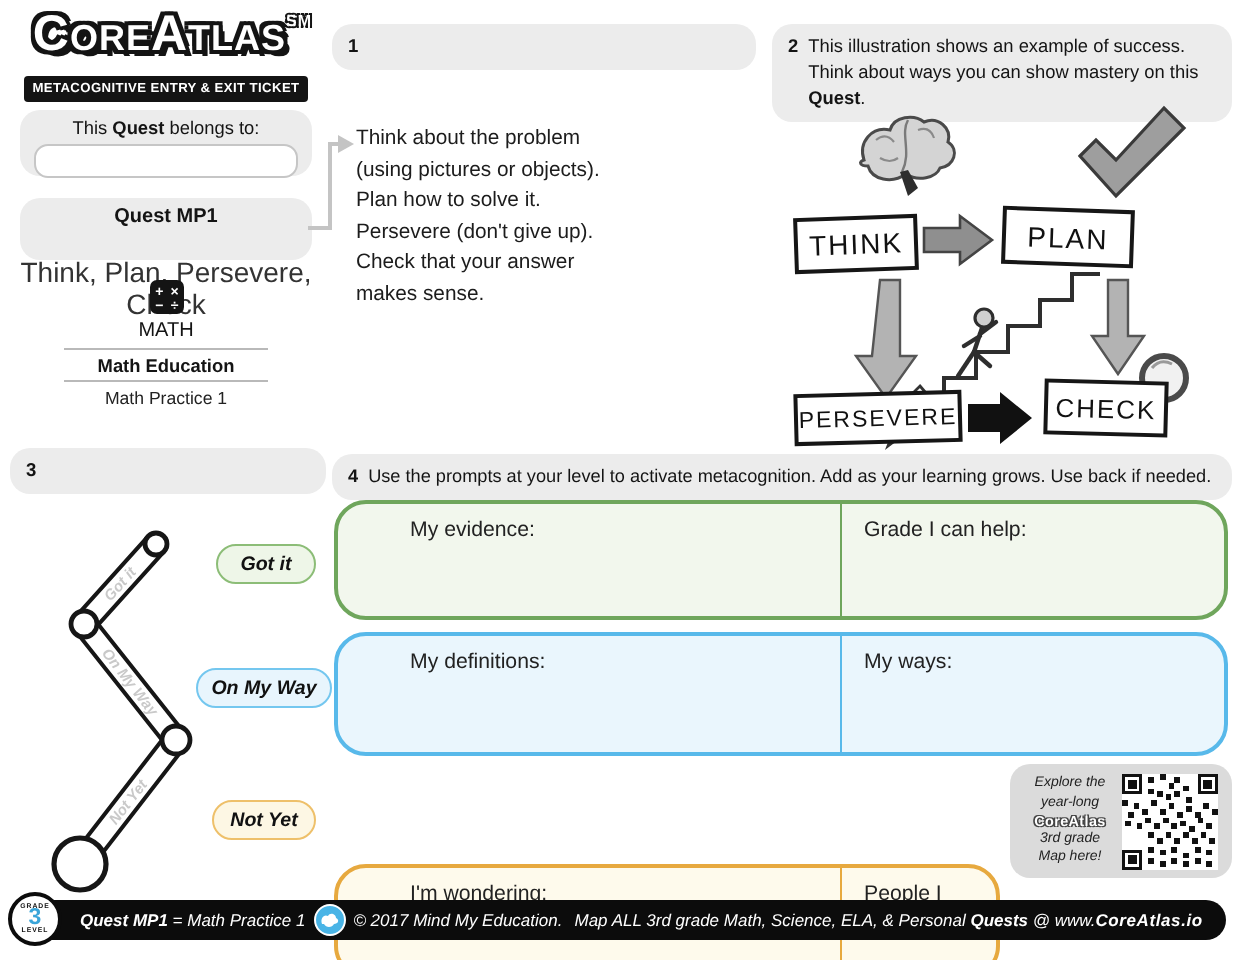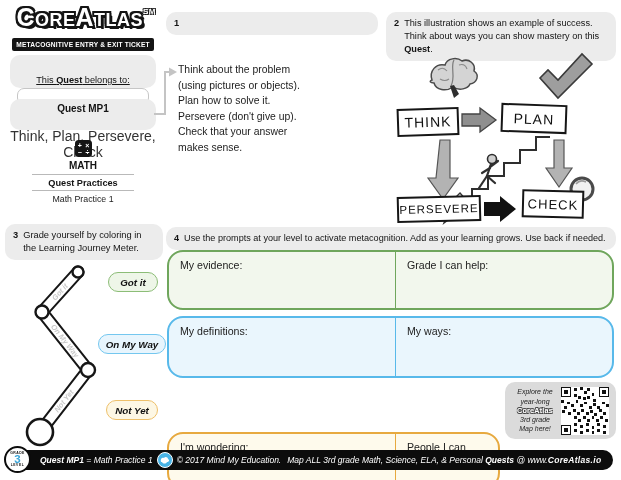--- a/index.html
+++ b/index.html
@@ -7,29 +7,29 @@
         font-family:"Liberation Sans",sans-serif;color:#141414;}
   
   .logo{position:absolute;left:10px;top:4px;width:146px;text-align:right;font-weight:bold;
         font-size:25px;letter-spacing:.5px;color:#fff;font-variant:small-caps;line-height:1.1;
         text-shadow:-2px -2px 0 #141414,2px -2px 0 #141414,-2px 2px 0 #141414,2px 2px 0 #141414,
         0 -2px 0 #141414,0 2px 0 #141414,-2px 0 0 #141414,2px 0 0 #141414,3px 3px 0 #141414;}
   .logo sup{font-size:8px;vertical-align:12px;text-shadow:-1px -1px 0 #141414,1px -1px 0 #141414,-1px 1px 0 #141414,1px 1px 0 #141414;}
   .banner{position:absolute;left:12px;top:38px;width:142px;background:#141414;color:#fff;
           font-size:6.6px;font-weight:bold;text-align:center;padding:3px 0;letter-spacing:.2px;border-radius:2px;}
   .gbox{position:absolute;background:#ececec;border-radius:10px;box-sizing:border-box;}
-  .belongs{left:10px;top:55px;width:146px;height:33px;text-align:center;padding-top:20px;font-size:9.2px;text-decoration:underline;}
+  .belongs{left:10px;top:55px;width:146px;height:33px;text-align:center;padding-top:4px;font-size:9.2px;}
   .owner-input{display:block;margin:3px auto 0;width:126px;height:13px;border:1px solid #c6c6c6;
                border-radius:7px;background:#fff;outline:none;}
   .quest-card{left:10px;top:99px;width:146px;height:31px;text-align:center;padding-top:4px;}
   .qc-title{font-size:10px;font-weight:bold;}
   .qc-sub{font-size:14px;color:#333;margin-top:14px;}
   .math-block{position:absolute;left:10px;top:140px;width:146px;text-align:center;}
   .math-block svg{display:block;margin:0 auto;}
-  .math-name{font-size:10px;font-weight:bold;margin-top:3px;}
+  .math-name{font-size:10px;font-weight:normal;margin-top:3px;}
   .practices{margin:3px auto 0;width:102px;border-top:1px solid #b9b9b9;border-bottom:1px solid #b9b9b9;
              padding:2.5px 0;font-weight:bold;font-size:9.2px;}
   .practice1{font-size:8.8px;margin-top:3px;color:#222;}
   
   .step{position:absolute;background:#ececec;border-radius:10px;padding:5px 8px;font-size:9.3px;
         line-height:1.4;color:#141414;display:flex;box-sizing:border-box;}
   .step .num{font-weight:bold;margin-right:5px;flex:none;}
   .step b{font-weight:bold;}
   .s1{left:166px;top:12px;width:212px;}
   .s2{left:386px;top:12px;width:230px;font-size:9.2px;}
@@ -44,21 +44,21 @@
   
   .meter{position:absolute;left:10px;top:258px;}
   .meter text{fill:#c9c9c9;font-size:7.5px;font-weight:bold;font-style:italic;text-anchor:middle;
               font-family:"Liberation Sans",sans-serif;}
   .pill{position:absolute;display:flex;align-items:center;justify-content:center;border-radius:12px;
         font-weight:bold;font-style:italic;font-size:9.8px;color:#111;box-sizing:border-box;}
   .pill.got{left:108px;top:272px;width:50px;height:20px;background:#eef6e8;border:1.6px solid #8cbd77;}
   .pill.way{left:98px;top:334px;width:68px;height:20px;background:#e8f5fd;border:1.6px solid #74c7ef;}
   .pill.not{left:106px;top:400px;width:52px;height:20px;background:#fdf7e4;border:1.6px solid #eec06a;}
   
-  .pbox{position:absolute;border-radius:16px;display:flex;box-sizing:border-box;}
+  .pbox{position:absolute;border-radius:16px;display:flex;box-sizing:border-box;padding-left:25px;}
   .pbox .cell{padding:7px 11px;font-size:10.6px;color:#222;box-sizing:border-box;}
   .pbox .cell.l{width:227px;flex:none;}
   .pbox .cell.r{flex:1;}
   .pbox.green{left:167px;top:250px;width:447px;height:60px;background:#f2f7ed;border:2px solid #6fa65c;}
   .pbox.green .cell.l{border-right:1.4px solid #6fa65c;}
   .pbox.blue{left:167px;top:316px;width:447px;height:62px;background:#eaf6fd;border:2px solid #58b9ea;}
   .pbox.blue .cell.l{border-right:1.4px solid #58b9ea;}
   .pbox.orange{left:167px;top:384px;width:333px;height:57px;background:#fefaec;border:2px solid #e7a93f;margin-top:48px;}
   .pbox.orange .cell.l{border-right:1.4px solid #e7a93f;}
   
@@ -107,21 +107,21 @@
 
   <div class="math-block">
     <svg width="17" height="17" viewBox="0 0 17 17">
       <rect width="17" height="17" rx="3.5" fill="#141414"></rect>
       <text x="4.7" y="7.9" font-size="7" font-weight="bold" fill="#fff" text-anchor="middle">+</text>
       <text x="12.3" y="7.9" font-size="7" font-weight="bold" fill="#fff" text-anchor="middle">×</text>
       <text x="4.7" y="15.1" font-size="7" font-weight="bold" fill="#fff" text-anchor="middle">−</text>
       <text x="12.3" y="15.1" font-size="7" font-weight="bold" fill="#fff" text-anchor="middle">÷</text>
     </svg>
     <div class="math-name">MATH</div>
-    <div class="practices">Quest Practices</div>
+    <div class="practices">Math Education</div>
     <div class="practice1">Math Practice 1</div>
   </div>
 
   <div class="step s1">
     <span class="num">1</span>
   </div>
 
   <div class="step s2">
     <span class="num">2</span>
     <span><span style="white-space:pre-wrap">This illustration shows an example of success. Think about ways you can show mastery on this </span><b>Quest</b><span style="white-space:pre-wrap">.</span></span>
@@ -174,21 +174,20 @@
     </g>
     <polygon points="94,150 110,150 110,144 126,157 110,170 110,164 94,164" fill="#111"></polygon>
     <g transform="rotate(1.5 163 152)">
       <rect x="133" y="139" width="60" height="26" fill="#fff" stroke="#161616" stroke-width="2"></rect>
       <text x="163" y="157" font-size="13">CHECK</text>
     </g>
   </svg>
 
   <div class="step s3">
     <span class="num">3</span>
-    <span>Grade yourself by coloring in the Learning Journey Meter.</span>
   </div>
 
   <svg class="meter" width="150" height="196" viewBox="0 0 150 196">
     <path d="M68,14 L32,54 L78,112 L30,174" stroke="#161616" stroke-width="13" fill="none" stroke-linejoin="round" stroke-linecap="round"></path>
     <path d="M68,14 L32,54 L78,112 L30,174" stroke="#ffffff" stroke-width="9" fill="none" stroke-linejoin="round" stroke-linecap="round"></path>
     <circle cx="30" cy="174" r="13" fill="#fff" stroke="#161616" stroke-width="2.6"></circle>
     <circle cx="78" cy="112" r="7" fill="#fff" stroke="#161616" stroke-width="2.4"></circle>
     <circle cx="32" cy="54" r="6.5" fill="#fff" stroke="#161616" stroke-width="2.4"></circle>
     <circle cx="68" cy="14" r="5.5" fill="#fff" stroke="#161616" stroke-width="2.4"></circle>
     <text x="50" y="36.5" transform="rotate(-48 50 34)">Got it</text>

